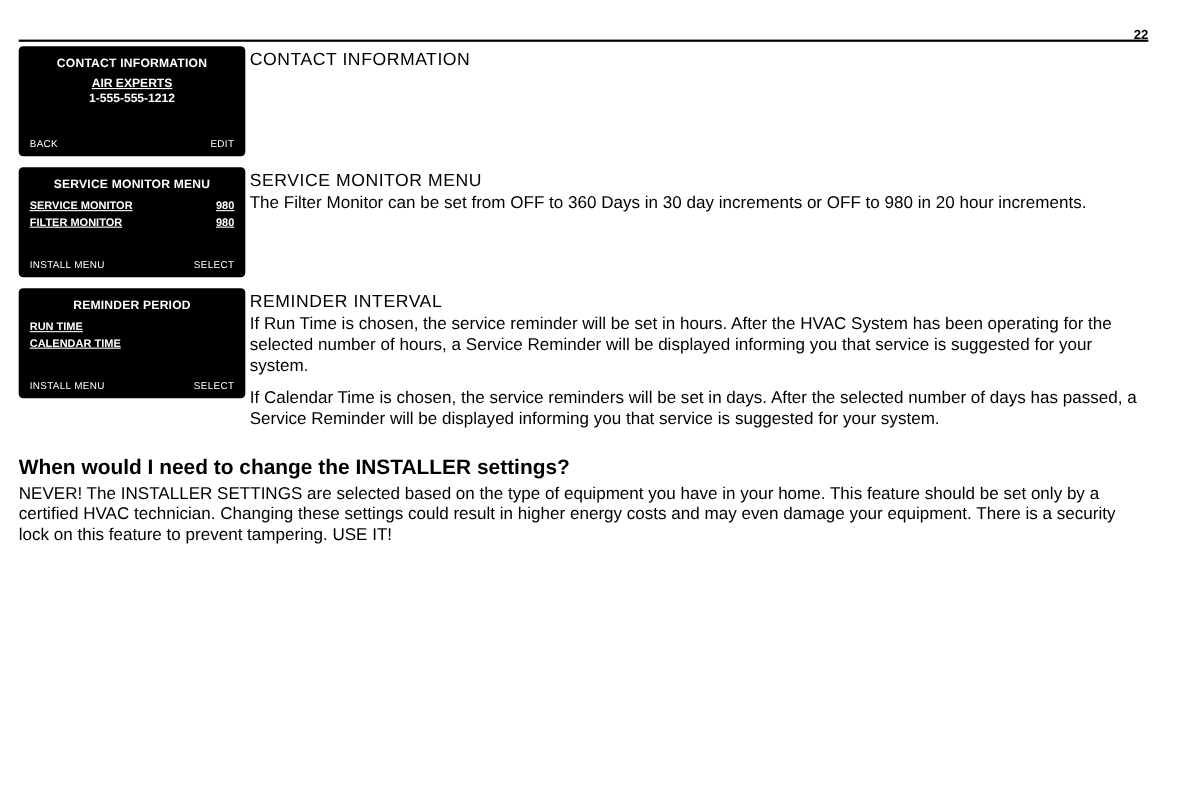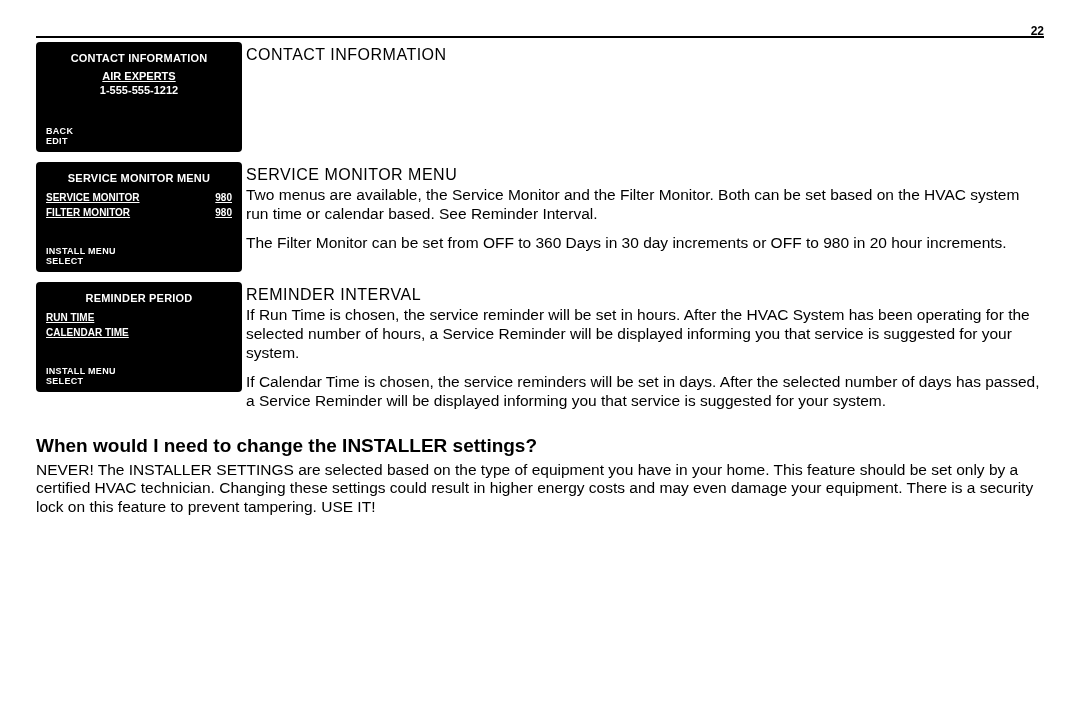--- a/index.html
+++ b/index.html
@@ -6,21 +6,21 @@
     margin: 0;
     padding: 0;
     width: 1080px;
     height: 720px;
     background: #fff;
     font-family: Arial, Helvetica, sans-serif;
     color: #000;
   }
   .page {
     position: relative;
-    padding: 24px 36px 0 36px;
+    padding: 24px 36px 0 17px;
   }
   .page-number {
     position: absolute;
     top: 24px;
     right: 36px;
     font-size: 12px;
     font-weight: bold;
   }
   .rule {
     border-top: 2px solid #000;
@@ -65,25 +65,24 @@
     font-weight: bold;
     margin-bottom: 2px;
   }
   .lcd .underline {
     text-decoration: underline;
   }
   .lcd .soft {
     display: flex;
     justify-content: space-between;
     font-size: 9px;
-    font-weight: bold;
+    font-weight: normal;
     letter-spacing: 0.3px;
     margin-top: 28px;
     padding: 0 2px;
-    flex-direction: column;
   }
   .lcd.contact .soft { margin-top: 30px; }
   .lcd.service .soft { margin-top: 26px; }
   .lcd.reminder .soft { margin-top: 26px; }
   
   .section-head {
     font-size: 16px;
     letter-spacing: 0.5px;
     margin-bottom: 2px;
   }
@@ -136,21 +135,20 @@
         <span>FILTER MONITOR</span>
         <span>980</span>
       </div>
       <div class="soft">
         <span>INSTALL MENU</span>
         <span>SELECT</span>
       </div>
     </div>
     <div class="body-col">
       <div class="section-head">SERVICE MONITOR MENU</div>
-      <p class="para">Two menus are available, the Service Monitor and the Filter Monitor. Both can be set based on the HVAC system run time or calendar based. See Reminder Interval.</p>
       <p class="para">The Filter Monitor can be set from OFF to 360 Days in 30 day increments or OFF to 980 in 20 hour increments.</p>
     </div>
 
     <div class="lcd reminder">
       <div class="title">REMINDER PERIOD</div>
       <div class="row">
         <span>RUN TIME</span>
           <span></span>
       </div>
       <div class="row">

